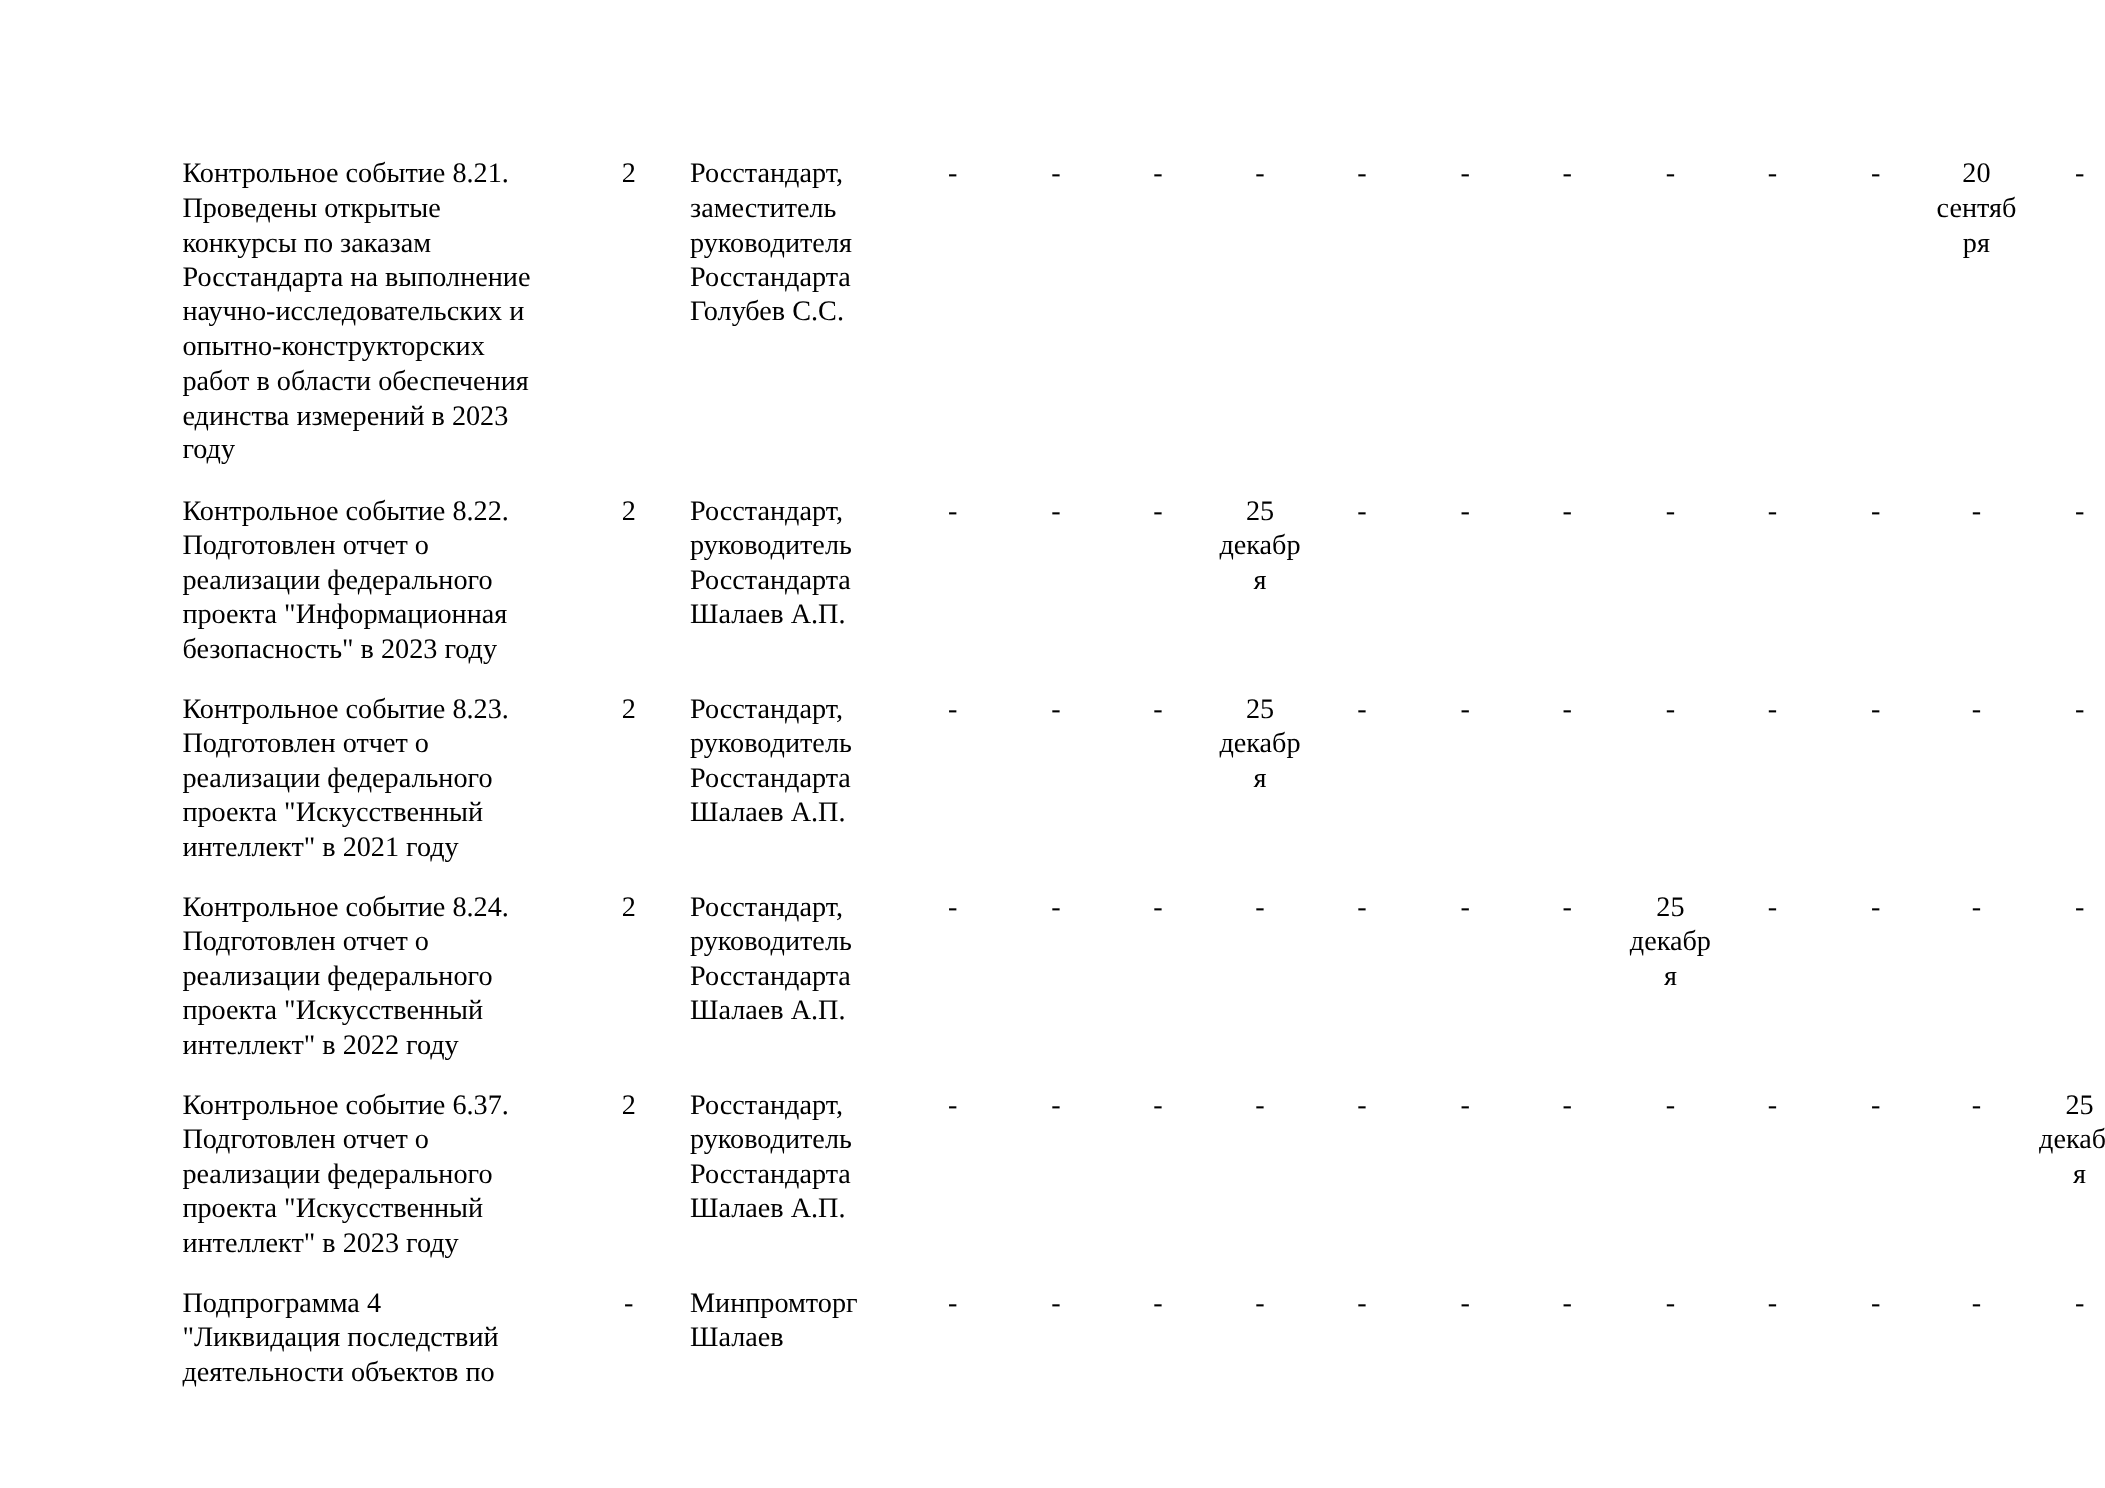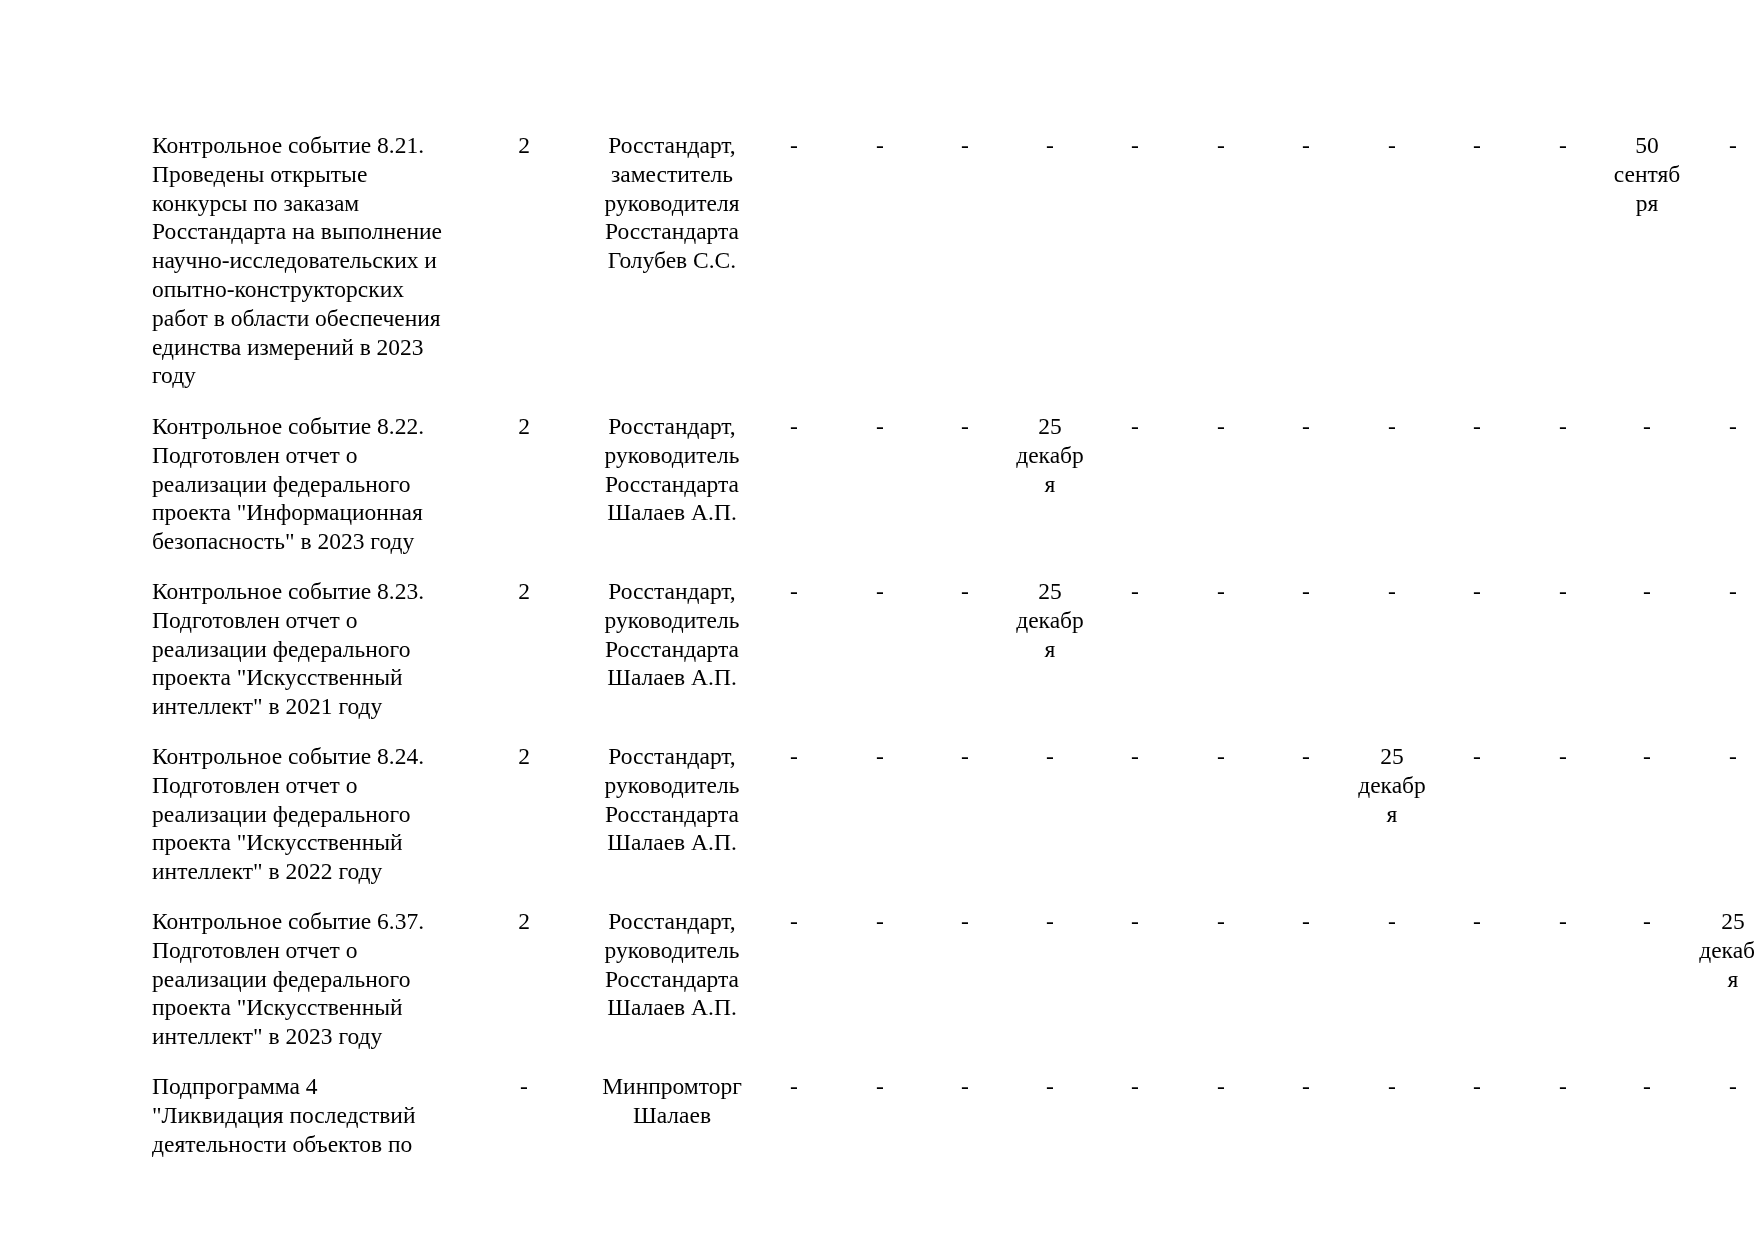--- a/index.html
+++ b/index.html
@@ -4,21 +4,21 @@
 <style>
   html, body { margin: 0; padding: 0; background: #ffffff; }
   body {
     width: 1754px; height: 1240px; position: relative; overflow: hidden;
     font-family: "Liberation Serif", "DejaVu Serif", serif;
     color: #000000; font-size: 23.5px; line-height: 28.8px;
   }
   .row { position: absolute; left: 0; width: 1754px; }
   .c-name { position: absolute; left: 152px; width: 320px; white-space: pre-line; }
   .c-num { position: absolute; left: 500px; width: 48px; text-align: center; }
-  .c-owner { position: absolute; left: 587px; width: 170px; white-space: pre-line; text-align: center; }
+  .c-owner { position: absolute; left: 575px; width: 170px; white-space: pre-line; }
   .c-q { position: absolute; width: 84px; text-align: center; white-space: pre-line; line-height: 28.8px; }
 </style>
 </head>
 <body>
 
 <div class="row" style="top:131px;">
   <div class="c-name">Контрольное событие 8.21.
 Проведены открытые
 конкурсы по заказам
 Росстандарта на выполнение
@@ -36,21 +36,21 @@
   <div class="c-q" style="left:752px">-</div>
   <div class="c-q" style="left:838px">-</div>
   <div class="c-q" style="left:923px">-</div>
   <div class="c-q" style="left:1008px">-</div>
   <div class="c-q" style="left:1093px">-</div>
   <div class="c-q" style="left:1179px">-</div>
   <div class="c-q" style="left:1264px">-</div>
   <div class="c-q" style="left:1350px">-</div>
   <div class="c-q" style="left:1435px">-</div>
   <div class="c-q" style="left:1521px">-</div>
-  <div class="c-q" style="left:1605px">50
+  <div class="c-q" style="left:1605px">20
 сентяб
 ря</div>
   <div class="c-q" style="left:1691px">-</div>
 </div>
 
 <div class="row" style="top:412px;">
   <div class="c-name">Контрольное событие 8.22.
 Подготовлен отчет о
 реализации федерального
 проекта "Информационная

